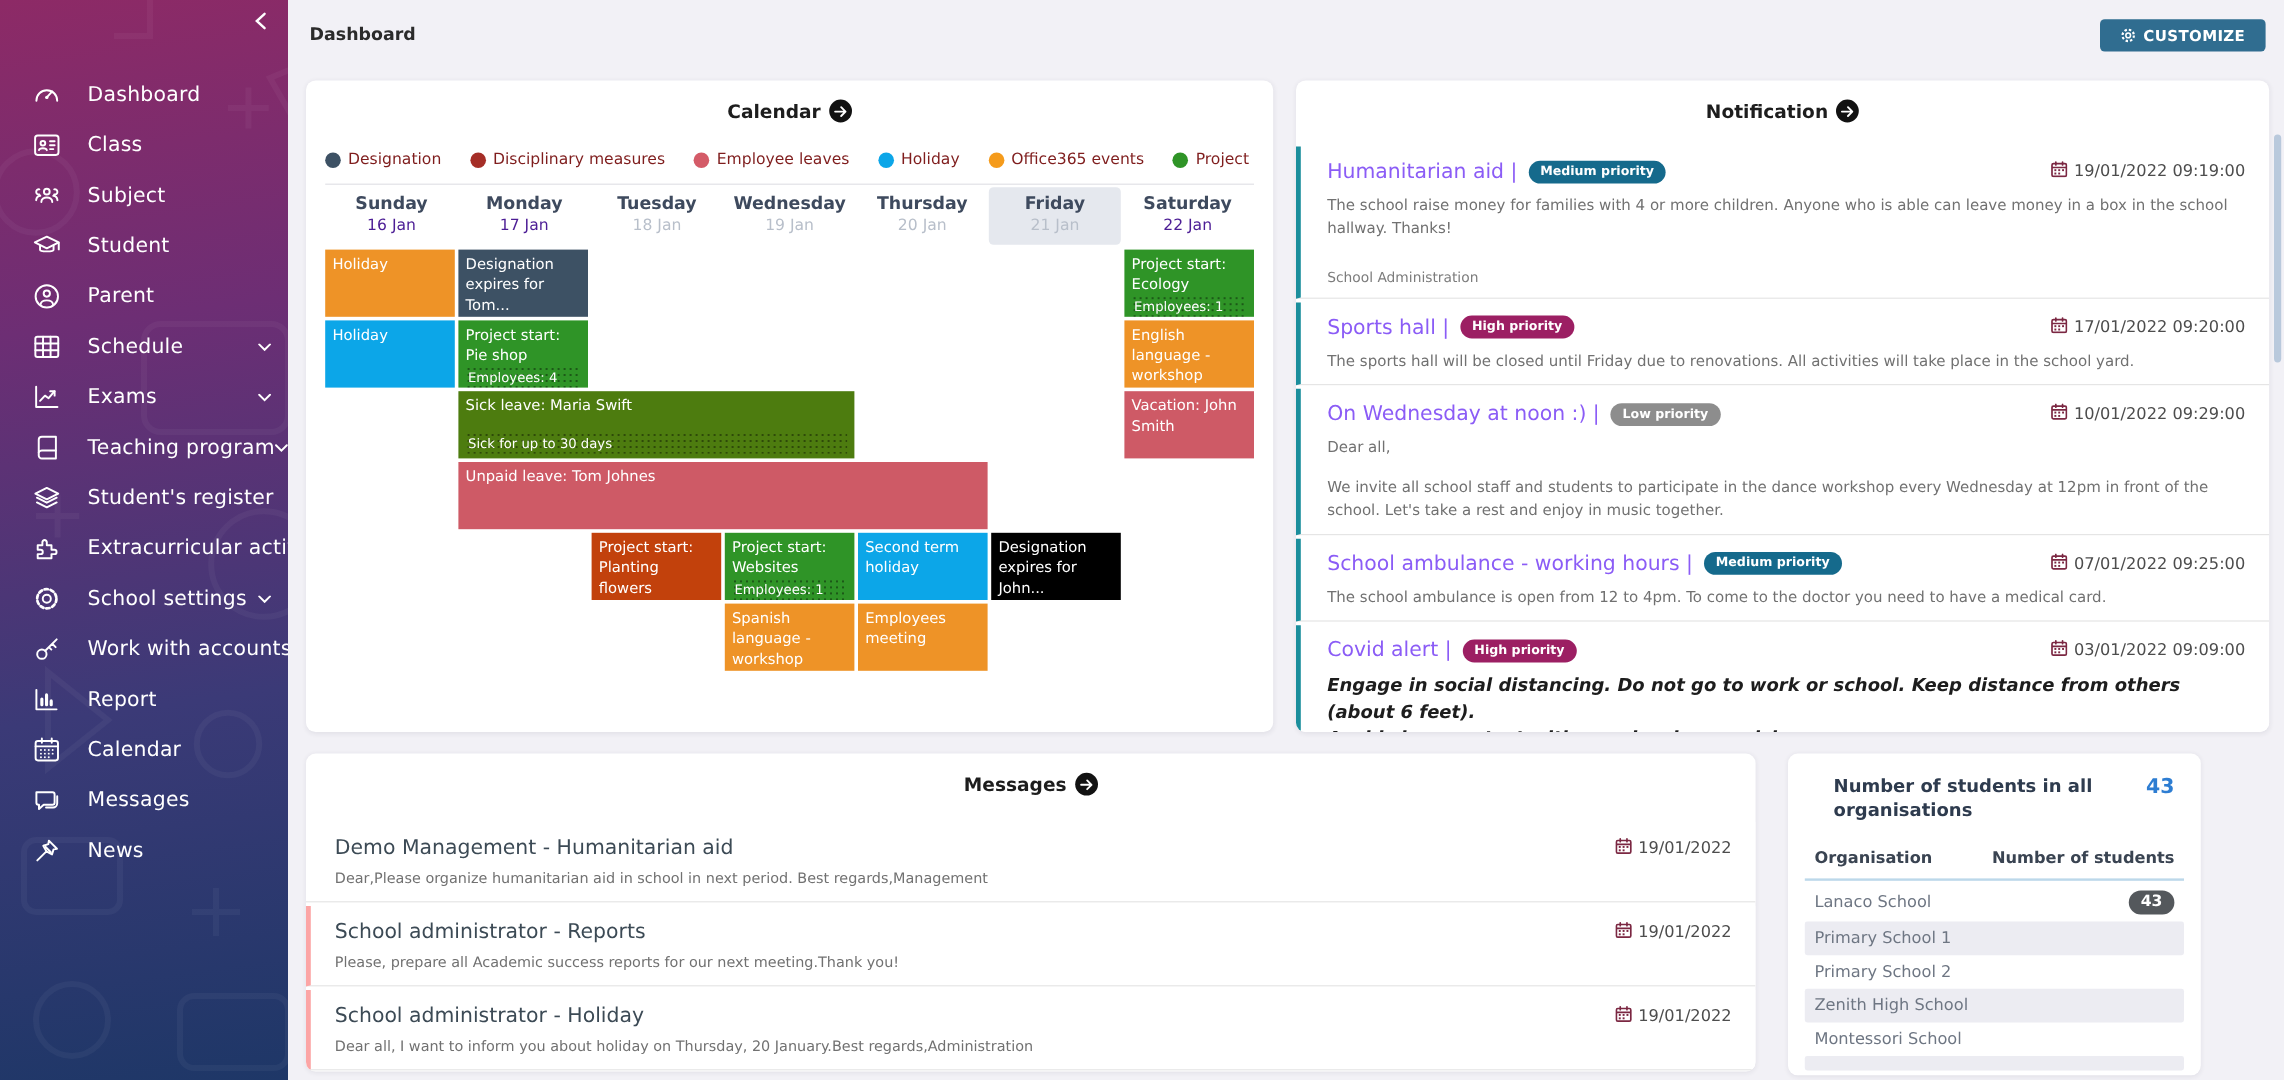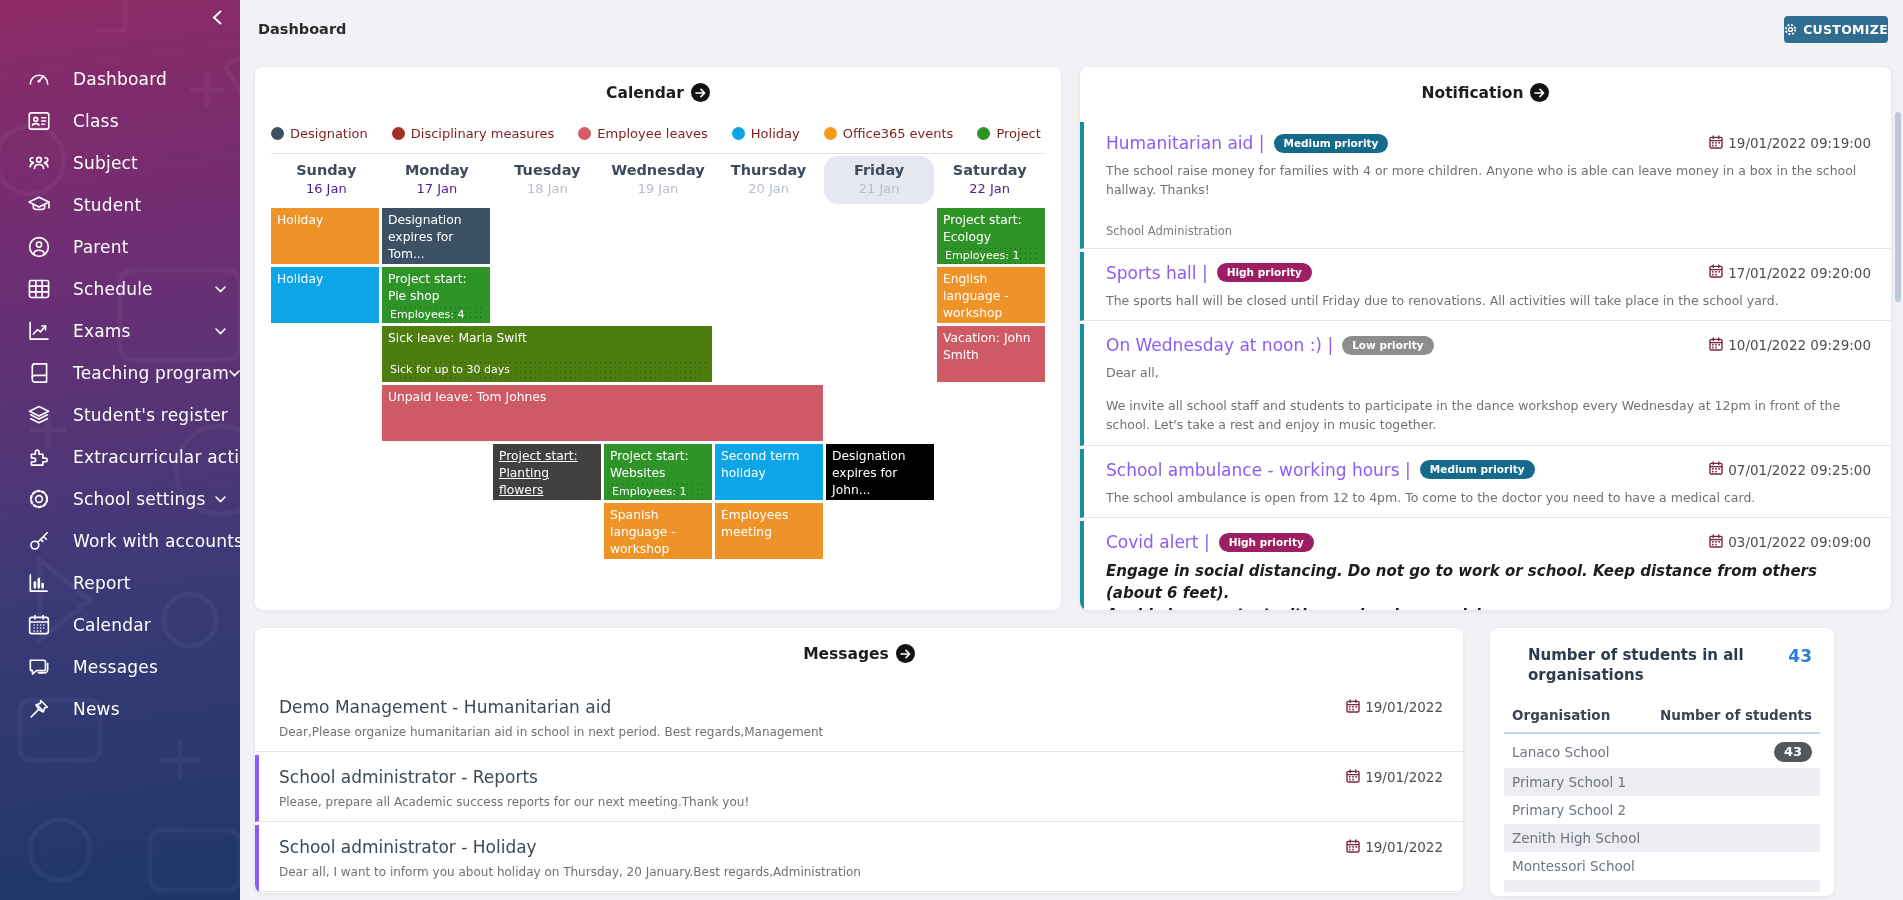--- a/index.html
+++ b/index.html
@@ -18,38 +18,38 @@
     color:#fff; cursor:pointer; position:relative; }
   .s-icon { width:27px; height:27px; flex:0 0 27px; display:flex; align-items:center; }
   .s-label { margin-left:20px; font-size:17px; letter-spacing:.2px; white-space:nowrap; }
   .chev { margin-left:auto; display:flex; }
 
   
   .content { position:absolute; left:240px; top:0; right:0; bottom:0; }
   .page-title { position:absolute; left:18px; top:21px; font-size:14.5px; font-weight:700; color:#2b2b2b; }
   .customize { position:absolute; right:15px; top:16px; height:27px; border:none; cursor:pointer;
     background:#306d90; color:#fff; font-family:inherit; font-size:12.5px; font-weight:600;
-    border-radius:4px; padding:0 0; display:flex; align-items:center; gap:6px; letter-spacing:.3px; }
+    border-radius:4px; padding:0 17px; display:flex; align-items:center; gap:6px; letter-spacing:.3px; }
 
   .card { position:absolute; background:#fff; border-radius:8px;
     box-shadow:0 1px 4px rgba(40,40,70,.08); overflow:hidden; }
   .card-title { display:flex; align-items:center; justify-content:center; gap:7px;
     font-size:15.5px; font-weight:600; color:#1d1d1d; padding-top:16px; }
   .t-arrow { width:19px; height:19px; border-radius:50%; background:#121212;
     display:inline-flex; align-items:center; justify-content:center; cursor:pointer; }
 
   
   #calendar-card { left:15px; top:67px; width:806px; height:543px; padding:0 16px; }
   .legend { display:flex; flex-wrap:wrap; gap:8px 24px; margin-top:24px; padding-bottom:12px;
     border-bottom:1px solid #e2e2e6; }
   .lg-item { display:flex; align-items:center; gap:6px; font-size:13px; color:#7f1d1d; }
   .lg-dot { width:13px; height:13px; border-radius:50%; display:inline-block; }
   .day-row { display:grid; grid-template-columns:repeat(7,1fr); margin-top:2px; }
   .day-cell { text-align:center; padding:6px 0 8px; border-radius:4px; }
-  .day-cell.today { background:#e5e8ee;border-radius:14px; }
+  .day-cell.today { background:#e5e8ee; }
   .day-name { font-size:14.5px; font-weight:600; color:#3e4a5e; }
   .day-date { font-size:13px; margin-top:3px; }
   .day-date.muted { color:#b8bfca; }
   .day-date.rose { color:#4c1d95; }
   .cal-grid { display:grid; grid-template-columns:repeat(7,1fr); grid-auto-rows:56px; gap:3px;
     margin-top:4px; }
   .cal-event { color:#fff; font-size:12.3px; line-height:1.4; padding:4px 6px;
     display:flex; flex-direction:column; overflow:hidden; cursor:pointer; }
   .ev-title { display:block; }
   .ev-sub { margin-top:auto; font-size:11px; padding:2px 2px 1px;
@@ -74,21 +74,21 @@
   .n-item.em .n-body { font-size:15px; font-weight:600; font-style:italic; color:#1d1d1d; line-height:1.45; }
   .n-footer { margin-top:24px; font-size:11.5px; color:#7c7c7c; }
   .page-scrollbar { position:absolute; right:2px; top:112px; width:6px; height:190px;
     background:#b9c9dc; border-radius:3px; cursor:pointer; z-index:9; }
 
   
   #messages-card { left:15px; top:628px; width:1208px; height:265px; }
   .m-list { margin-top:22px; }
   .m-item { background:#fff; padding:12px 20px 12px 24px; border-bottom:1px solid #e5e5e5;
     margin-bottom:3px; cursor:pointer; }
-  .m-item.unread { border-left:4px solid #8b5cf6; padding-left:20px; }
+  .m-item.unread { border-left:4px solid #fca5a5; padding-left:20px; }
   .m-head { display:flex; align-items:center; }
   .m-title { font-size:17px; color:#3c4a55; }
   .m-date { margin-left:auto; display:flex; align-items:center; gap:5px; font-size:13.5px; color:#4d4d4d; }
   .m-body { margin-top:8px; font-size:12px; color:#717171; }
 
   
   #students-card { left:1250px; top:628px; width:344px; height:268px; padding:0 14px; }
   .stu-head { display:flex; align-items:flex-start; gap:12px; padding:18px 4px 0 24px; }
   .stu-title { font-size:15px; font-weight:700; color:#2e3b4e; line-height:1.3; }
   .stu-total { font-size:17px; font-weight:700; color:#2d7dd2; margin-left:auto; padding-right:4px; }
@@ -456,21 +456,21 @@
     <span class="ev-sub">Sick for up to 30 days</span>
   </div>
         <div class="cal-event" style="background: rgb(206, 90, 102); grid-area: 3 / 7 / auto / span 1;">
     <span class="ev-title">Vacation: John Smith</span>
 
   </div>
         <div class="cal-event" style="background: rgb(206, 90, 102); grid-area: 4 / 2 / auto / span 4;">
     <span class="ev-title">Unpaid leave: Tom Johnes</span>
 
   </div>
-        <div class="cal-event" style="background: #404040; grid-area: 5 / 3 / auto / span 1; text-decoration: underline;">
+        <div class="cal-event" style="background: #c2410c; grid-area: 5 / 3 / auto / span 1;">
     <span class="ev-title">Project start: Planting flowers</span>
     <span class="ev-sub">Employees: 3</span>
   </div>
         <div class="cal-event" style="background: rgb(47, 148, 39); grid-area: 5 / 4 / auto / span 1;">
     <span class="ev-title">Project start: Websites</span>
     <span class="ev-sub">Employees: 1</span>
   </div>
         <div class="cal-event" style="background: rgb(12, 166, 232); grid-area: 5 / 5 / auto / span 1;">
     <span class="ev-title">Second term holiday</span>
 

